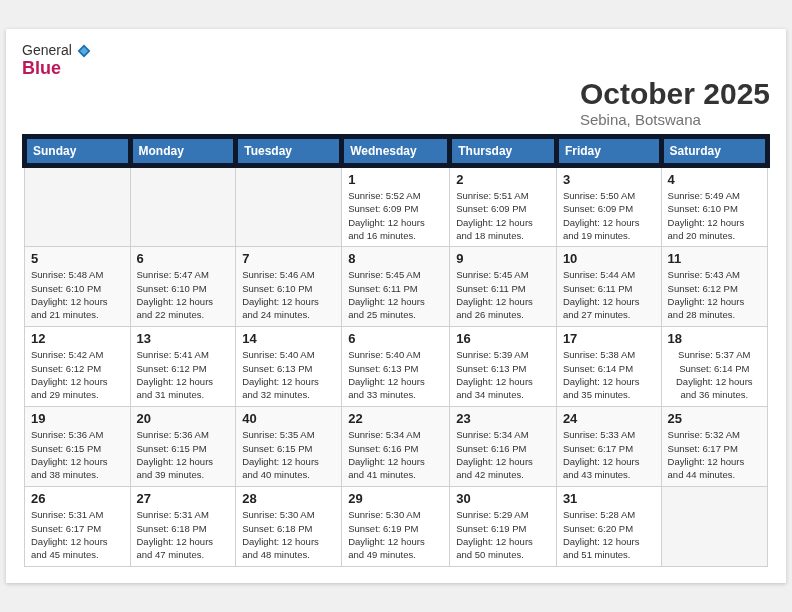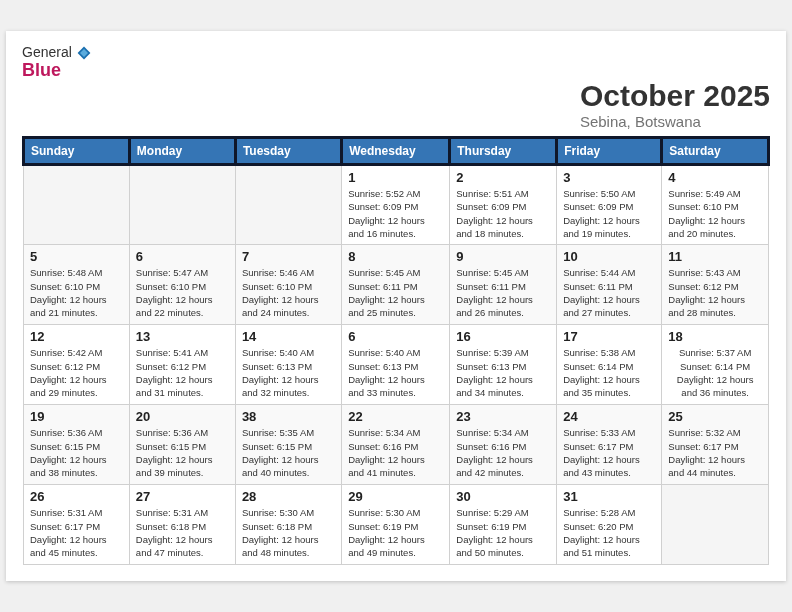--- a/index.html
+++ b/index.html
@@ -67,21 +67,21 @@
       width: 100%;
       border-collapse: collapse;
       border: 1px solid #ccc;
     }
     .calendar-table th {
       background-color: #3575b5;
       color: white;
       text-align: left;
       padding: 5px 6px;
       font-size: 12px;
-      border: 3px solid #0f172a;
+      border: 5px solid #0f172a;
     }
     .calendar-table td {
       vertical-align: top;
       padding: 4px 6px;
       border: 1px solid #d0d0d0;
       width: 111px;
       height: 80px;
       background: white;
     }
     .calendar-table tr:nth-child(even) td {
@@ -283,21 +283,21 @@
 and 38 minutes.</div>
           </td>
           <td>
             <span class="day-number">20</span>
             <div class="day-info" style="white-space: pre-line;">Sunrise: 5:36 AM
 Sunset: 6:15 PM
 Daylight: 12 hours
 and 39 minutes.</div>
           </td>
           <td>
-            <span class="day-number">38</span>
+            <span class="day-number">40</span>
             <div class="day-info" style="white-space: pre-line;">Sunrise: 5:35 AM
 Sunset: 6:15 PM
 Daylight: 12 hours
 and 40 minutes.</div>
           </td>
           <td>
             <span class="day-number">22</span>
             <div class="day-info" style="white-space: pre-line;">Sunrise: 5:34 AM
 Sunset: 6:16 PM
 Daylight: 12 hours

